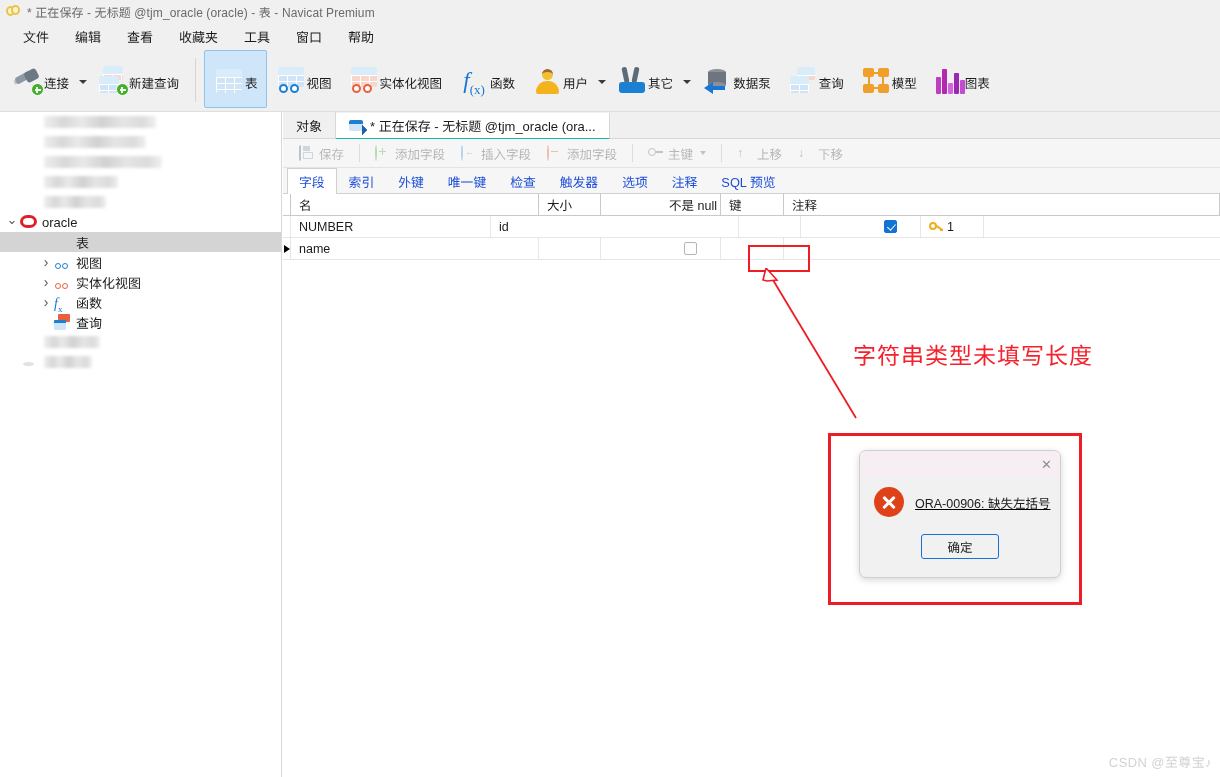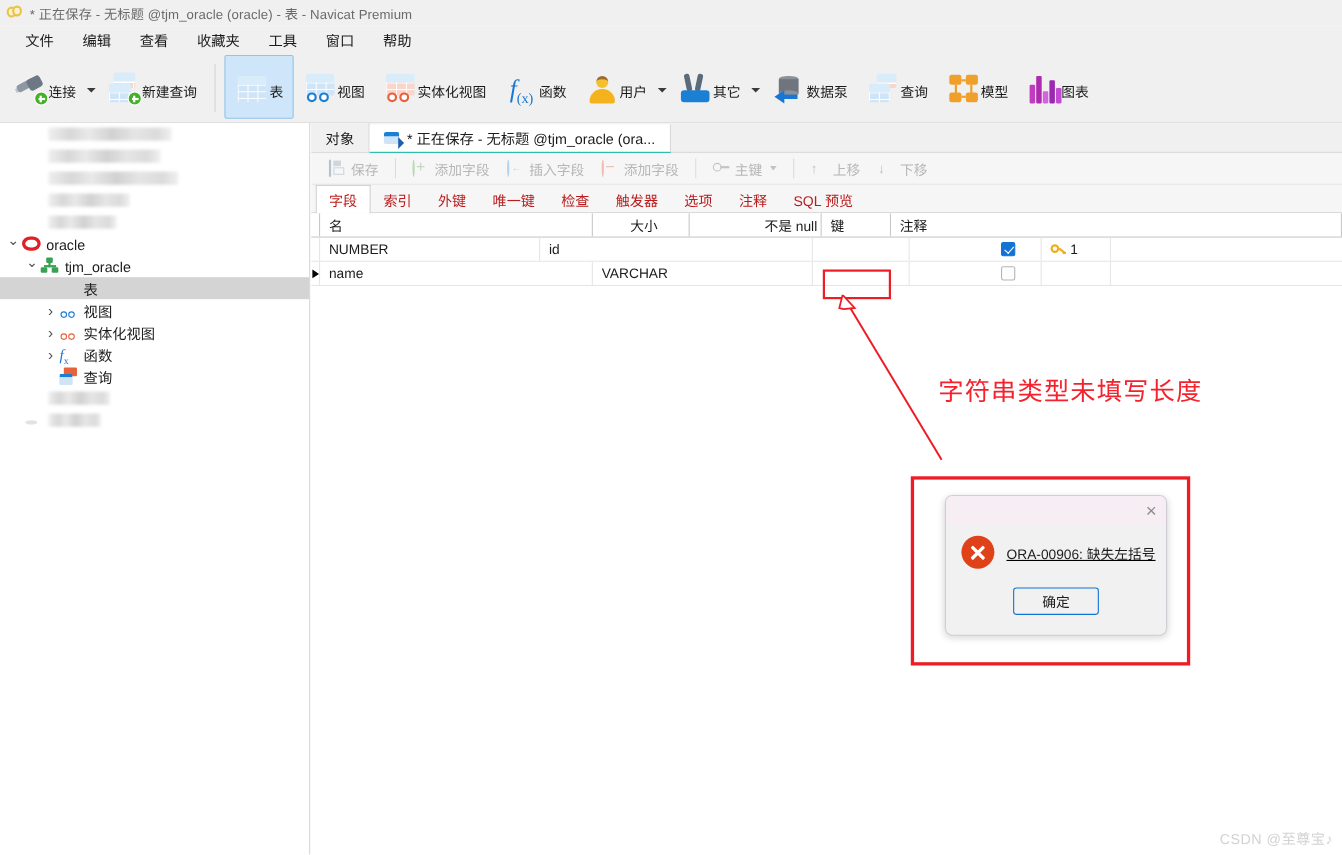--- a/index.html
+++ b/index.html
@@ -215,37 +215,37 @@
   .ico-circ.red .h{background:#efbcb4;}
   .ico-circ.blue .arr{position:absolute;left:3px;top:3.2px;width:7px;height:7px;color:#b6d2ea;font-size:9px;line-height:7px;text-align:center;}
   .ico-key{position:relative;width:15px;height:14px;}
   .ico-key .ring{position:absolute;left:0;top:2px;width:8px;height:8px;border:1.6px solid #c4c4c4;border-radius:50%;}
   .ico-key .sh{position:absolute;left:7px;top:5.6px;width:8px;height:1.6px;background:#c4c4c4;}
   .ed-arrow{font-size:12px;color:#bdbdbd;}
   .ed-caret{width:0;height:0;border-left:3.5px solid transparent;border-right:3.5px solid transparent;border-top:4px solid #c2c2c2;margin-left:2px;}
 
   .subtabs { height:26px; background:#f6f6f6; display:flex; align-items:flex-end; border-bottom:1px solid #d0d0d0; padding-left:4px; }
   .subtab {
-    height:25px; padding:0 11px; font-size:12.8px; color:#b91c1c;
+    height:25px; padding:0 11px; font-size:12.8px; color:#1d4ed8;
     display:flex; align-items:center; cursor:default; white-space:nowrap;
     border:1px solid transparent; border-bottom:none;
   }
   .subtab.active { background:#ffffff; border-color:#d0d0d0; margin-bottom:-1px; height:26px; }
 
   
   .grid { width:937px; background:#fff; }
   .grow { display:flex; height:22px; border-bottom:1px solid #e6e6e6; align-items:stretch; }
   .grow.head { height:22px; background:#fff; border-bottom:1px solid #c9c9c9; }
   .gcell { border-right:1px solid #e6e6e6; display:flex; align-items:center; padding-left:8px; font-size:12.5px; color:#1b1b1b; position:relative; overflow:hidden; }
   .grow.head .gcell { border-right:1px solid #c9c9c9; font-weight:normal; }
   .c-mark { width:8px; flex:0 0 8px; border-right:1px solid #e6e6e6; display:flex; align-items:center; justify-content:center; padding:0; }
   .c-mark i { width:0;height:0; border-top:4.5px solid transparent; border-bottom:4.5px solid transparent; border-left:6px solid #000; display:block; }
   .c-name { flex:0 0 248px; }
   .c-type { flex:0 0 200px; }
-  .c-size { flex:0 0 62px;margin-left:26px; }
+  .c-size { flex:0 0 62px; }
   .c-scale{ flex:0 0 60px;margin-top:38px; }
   .c-null { flex:0 0 60px; justify-content:center; padding-left:0; }
   .grow.head .c-null { justify-content:flex-start; padding-left:8px; }
   .c-key  { flex:0 0 63px; }
   .c-cmt  { flex:1 1 auto; border-right:none; }
   .chk { width:13px; height:13px; border:1px solid #b5b5b5; border-radius:2px; background:#fdfdfd; }
   .chk.on { background:#1273d4; border-color:#1273d4; position:relative; }
   .chk.on:after { content:""; position:absolute; left:3.6px; top:1.1px; width:3.5px; height:7px; border:solid #fff; border-width:0 1.8px 1.8px 0; transform:rotate(42deg); }
   .keycell { display:flex; align-items:center; gap:4px; }
   .keyico { position:relative; width:14px; height:12px; }
@@ -430,25 +430,20 @@
         <span class="twisty"></span>
         <span class="tnode-ico"><span class="ico-pg"></span></span>
         <span class="blur-lbl" style="width: 62px;"></span>
       </div>
       <div class="tree-row" style="padding-left: 4px;">
         <span class="twisty tw-down"></span>
         <span class="tnode-ico">
           <span class="ico-oracle" style="position:absolute;top:1px"></span>
         </span>
         <span class="tnode-lbl">oracle</span>
-      </div>
-      <div class="tree-row" style="padding-left: 21px;">
-        <span class="twisty tw-down"></span>
-        <span class="tnode-ico"><span class="ico-conn"><i class="c c1" style="display: block;"></i><i class="ln l1" style="display: block;"></i><i class="ln l2" style="display: block;"></i><i class="c c2" style="display: block;"></i><i class="c c3" style="display: block;"></i></span></span>
-        <span class="tnode-lbl">tjm_oracle</span>
       </div>
       <div class="tree-row sel" style="padding-left: 38px;">
         <span class="twisty"></span>
         <span class="tnode-ico"><span class="ico-t"><span class="h"></span><span class="gg"></span></span></span>
         <span class="tnode-lbl">表</span>
       </div>
       <div class="tree-row" style="padding-left: 38px;">
         <span class="twisty tw-right"></span>
         <span class="tnode-ico"><span class="ico-t lite" style="height:13px"><span class="h"></span><span class="gg"></span></span><span class="ico-gog">
             <span></span>
@@ -575,21 +570,20 @@
             </span>
             <span>1</span>
           </div>
           <div class="gcell c-cmt"></div>
         </div>
         <div class="grow">
           <div class="gcell c-mark">
             <i></i>
           </div>
           <div class="gcell c-name">name</div>
-          <div class="gcell c-type">VARCHAR</div>
           <div class="gcell c-size"></div>
           <div class="gcell c-scale"></div>
           <div class="gcell c-null">
             <span class="chk"></span>
           </div>
           <div class="gcell c-key keycell"></div>
           <div class="gcell c-cmt"></div>
         </div>
       </div>
 

